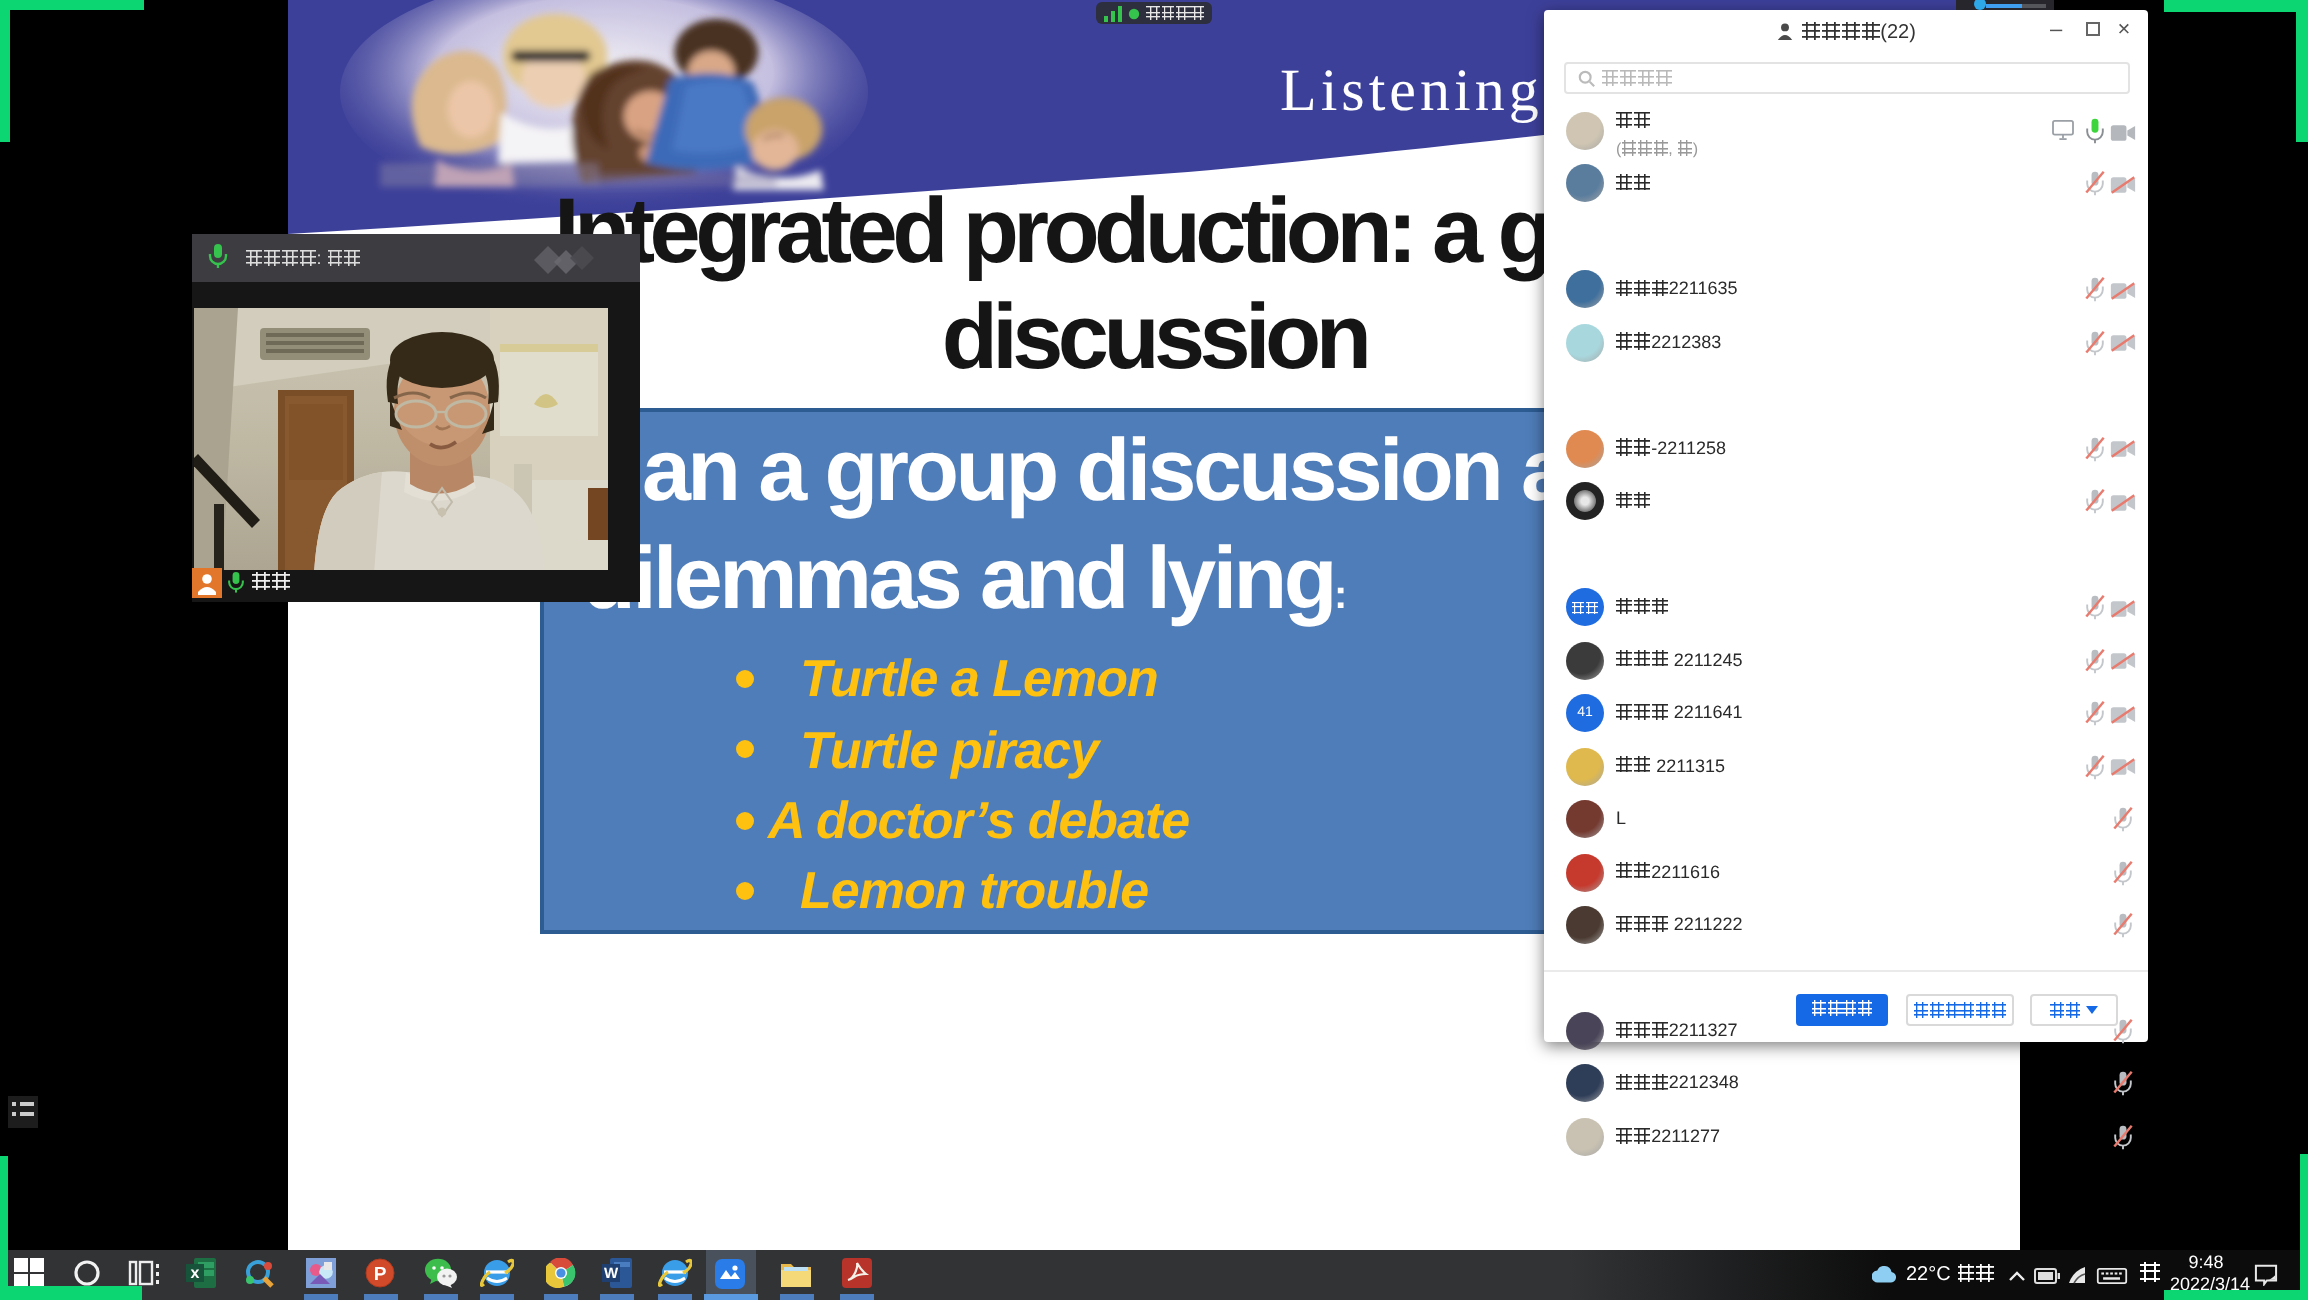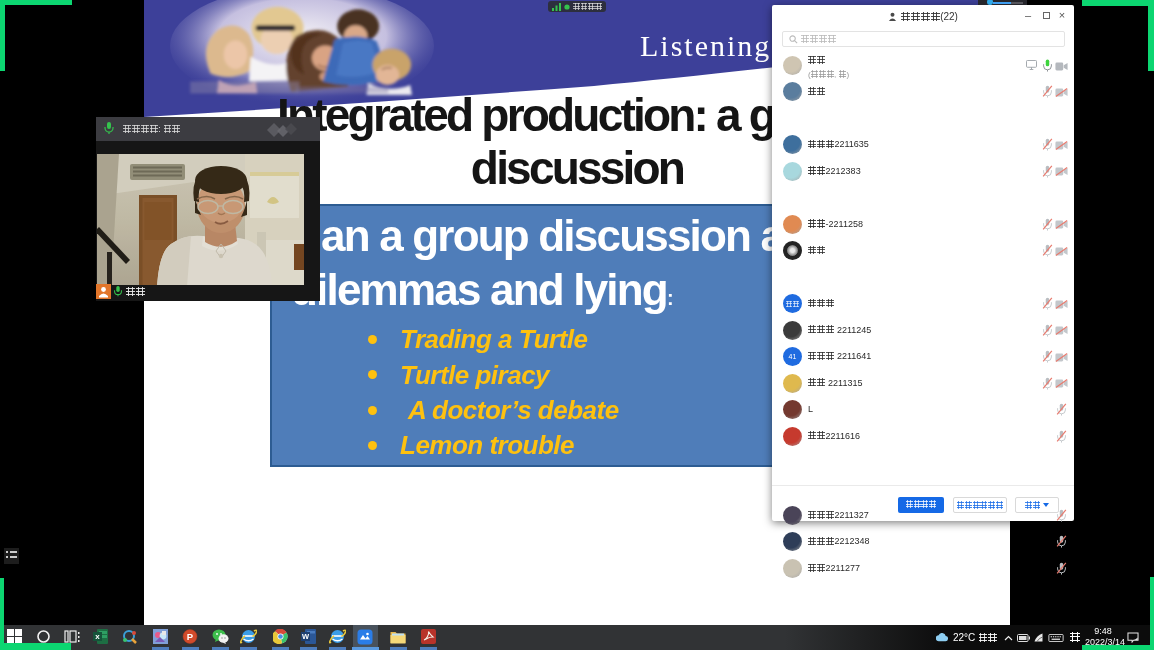--- a/index.html
+++ b/index.html
@@ -106,25 +106,25 @@
 </g>
 </svg>
 </div>
 <div id="listening">Listening</div>
 <div class="t1">Integrated production: a group</div>
 <div class="t2">discussion</div>
 <div id="bluebox"></div>
 <div class="bh1">Plan a group discussion about</div>
 <div class="bh2">dilemmas and lying<span class="colon">:</span></div>
 <div class="bdot" style="left:224px;top:335px;"></div>
-<div class="bullet" style="left:256px;top:324px;">Trading a Turtle</div>
+<div class="bullet" style="left:256px;top:324px;">Turtle a Lemon</div>
 <div class="bdot" style="left:224px;top:370px;"></div>
 <div class="bullet" style="left:256px;top:360px;">Turtle piracy</div>
 <div class="bdot" style="left:224px;top:406px;"></div>
-<div class="bullet" style="left:264px;top:395px;">A doctor’s debate</div>
+<div class="bullet" style="left:240px;top:395px;">A doctor’s debate</div>
 <div class="bdot" style="left:224px;top:441px;"></div>
 <div class="bullet" style="left:256px;top:430px;">Lemon trouble</div>
 </div>
 <div id="cam">
 <div id="camtitle">
 <svg class="abs" style="left:8px;top:5px;" width="10" height="14" viewBox="0 0 10 14">
 <rect x="3" y="0" width="4" height="7" rx="2" fill="#35c24d"></rect>
 <path d="M1,5 v1 a4,4 0 0 0 8,0 v-1" fill="none" stroke="#35c24d" stroke-width="1.2"></path>
 <line x1="5" y1="10" x2="5" y2="12" stroke="#35c24d" stroke-width="1.2"></line>
 </svg>
@@ -390,20 +390,30 @@
 <div class="row" style="top:370.5px;">
           <div class="av" style="background:radial-gradient(circle at 40% 35%,#c63a2e 55%,rgba(0,0,0,0.35));"></div>
           <div class="nm" style="top:7px;"><i class="cj"></i><i class="cj"></i>2211616</div>
           <svg class="ric" style="left:284px;top:6px;" width="11" height="13" viewBox="0 0 12 15">
             <rect x="4" y="1" width="4" height="8" rx="2" fill="#b9bdc1"></rect>
             <path d="M1.5,6 v2 a4.5,4.5 0 0 0 9,0 v-2" fill="none" stroke="#c3c7cb" stroke-width="1.1"></path>
             <line x1="6" y1="12.5" x2="6" y2="14.5" stroke="#c3c7cb" stroke-width="1.1"></line>
             <line x1="1" y1="13" x2="11" y2="1" stroke="#e87a6e" stroke-width="1.4"></line>
           </svg>
         </div>
+<div class="row" style="top:397.0px;">
+          <div class="av" style="background:radial-gradient(circle at 40% 35%,#4a3a31 55%,rgba(0,0,0,0.35));"></div>
+          <div class="nm" style="top:7px;"><i class="cj"></i><i class="cj"></i><i class="cj"></i> 2211222</div>
+          <svg class="ric" style="left:284px;top:6px;" width="11" height="13" viewBox="0 0 12 15">
+            <rect x="4" y="1" width="4" height="8" rx="2" fill="#b9bdc1"></rect>
+            <path d="M1.5,6 v2 a4.5,4.5 0 0 0 9,0 v-2" fill="none" stroke="#c3c7cb" stroke-width="1.1"></path>
+            <line x1="6" y1="12.5" x2="6" y2="14.5" stroke="#c3c7cb" stroke-width="1.1"></line>
+            <line x1="1" y1="13" x2="11" y2="1" stroke="#e87a6e" stroke-width="1.4"></line>
+          </svg>
+        </div>
 <div class="row" style="top:449.9px;">
           <div class="av" style="background:radial-gradient(circle at 40% 35%,#4a4458 55%,rgba(0,0,0,0.35));"></div>
           <div class="nm" style="top:7px;"><i class="cj"></i><i class="cj"></i><i class="cj"></i>2211327</div>
           <svg class="ric" style="left:284px;top:6px;" width="11" height="13" viewBox="0 0 12 15">
             <rect x="4" y="1" width="4" height="8" rx="2" fill="#b9bdc1"></rect>
             <path d="M1.5,6 v2 a4.5,4.5 0 0 0 9,0 v-2" fill="none" stroke="#c3c7cb" stroke-width="1.1"></path>
             <line x1="6" y1="12.5" x2="6" y2="14.5" stroke="#c3c7cb" stroke-width="1.1"></line>
             <line x1="1" y1="13" x2="11" y2="1" stroke="#e87a6e" stroke-width="1.4"></line>
           </svg>
         </div>

